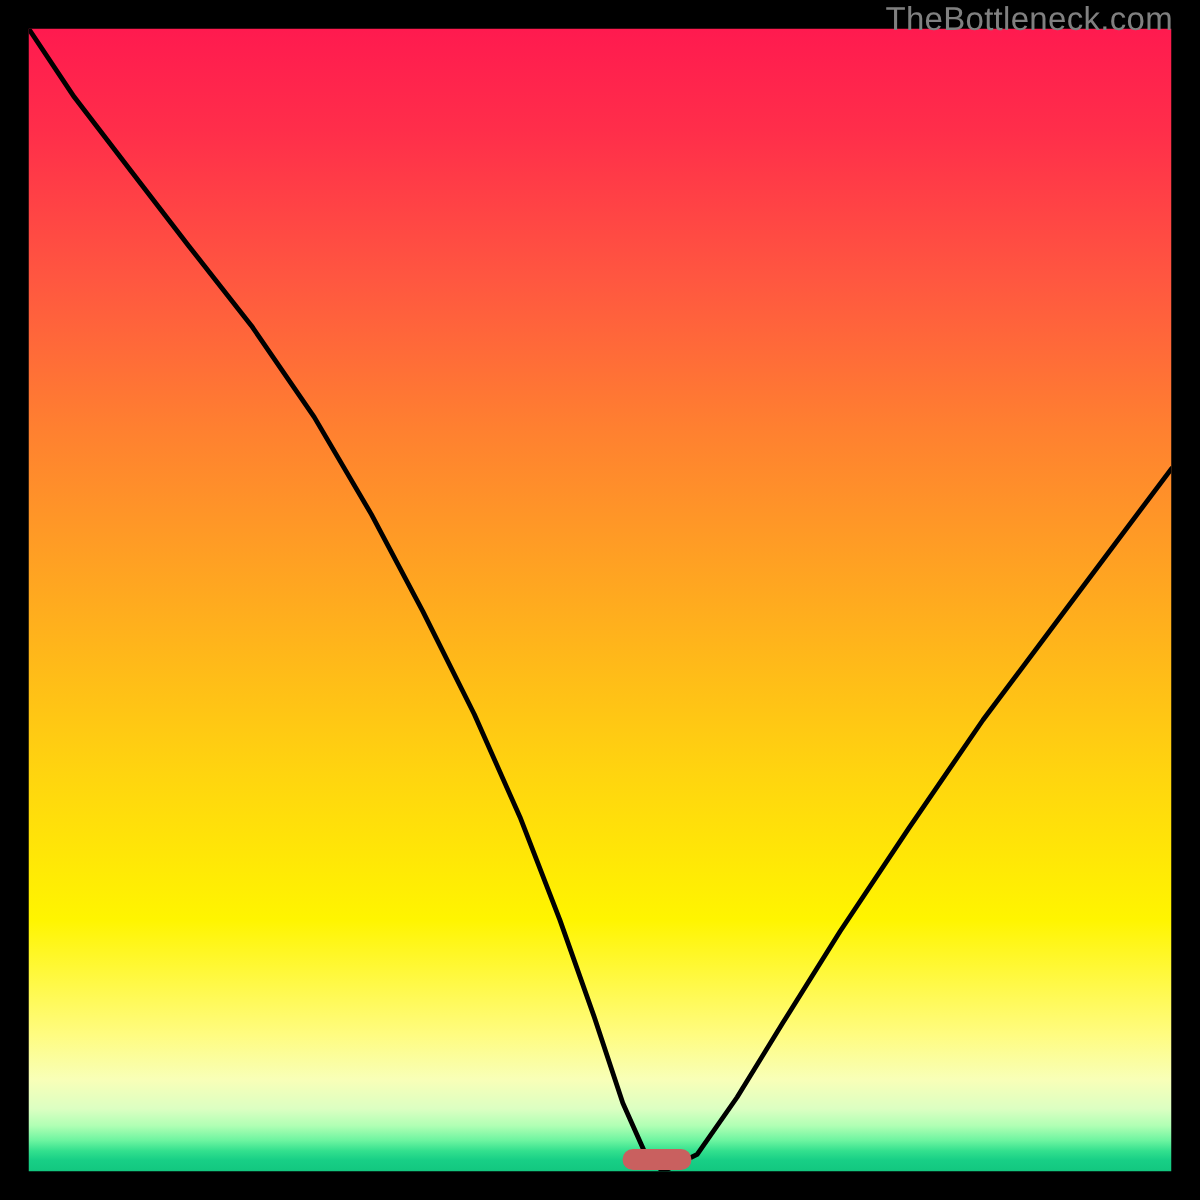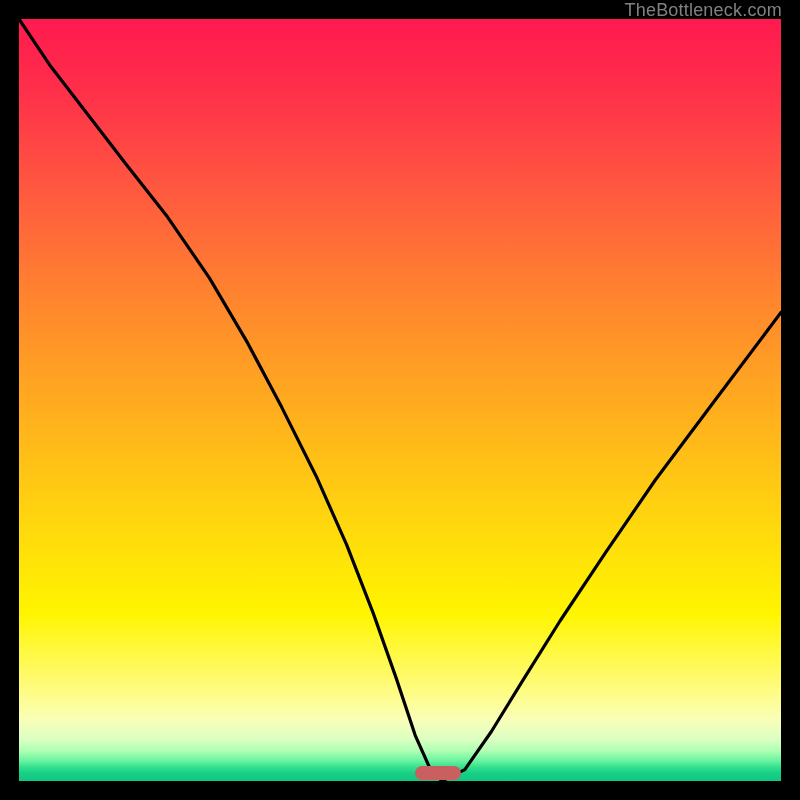--- a/index.html
+++ b/index.html
@@ -62,21 +62,21 @@
     width: 46px;
     height: 14px;
     border-radius: 7px;
     background: #c9605f;
   }
   .watermark {
     position: absolute;
     top: 0px;
     right: 18px;
     color: #808080;
-    font-size: 18px;
+    font-size: 22px;
     letter-spacing: 0.2px;
     font-weight: 400;
   }
 </style>
 </head>
 <body>
 
 <div class="stage">
 
   <div class="plot">

